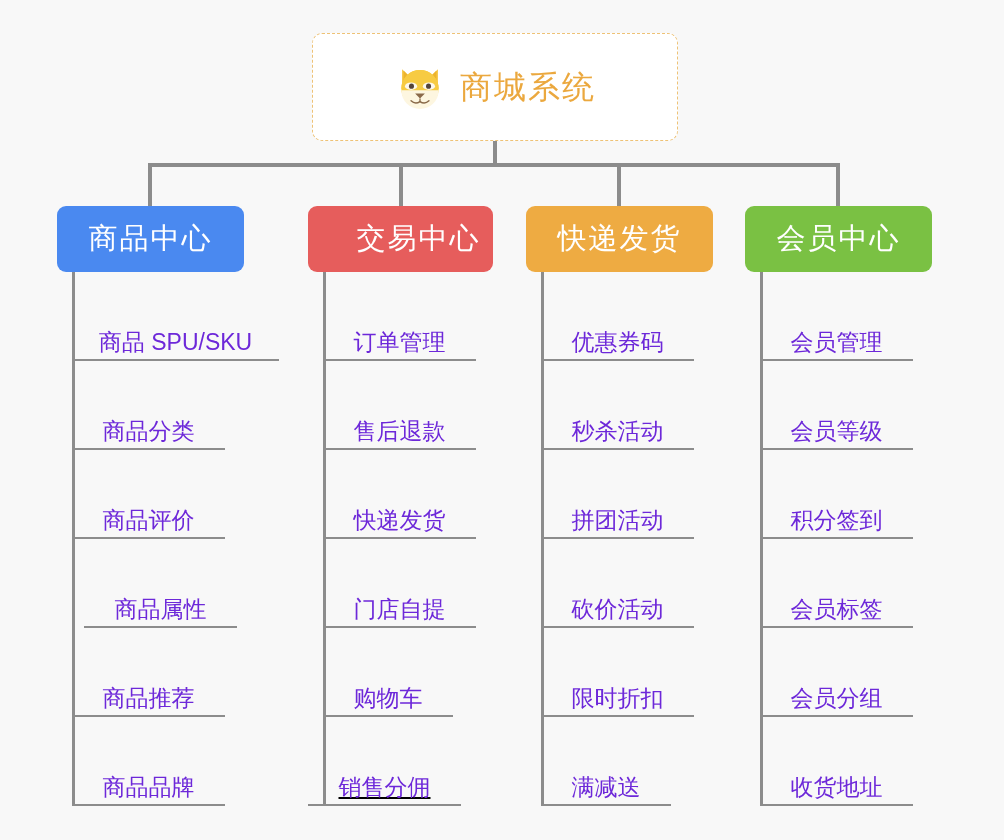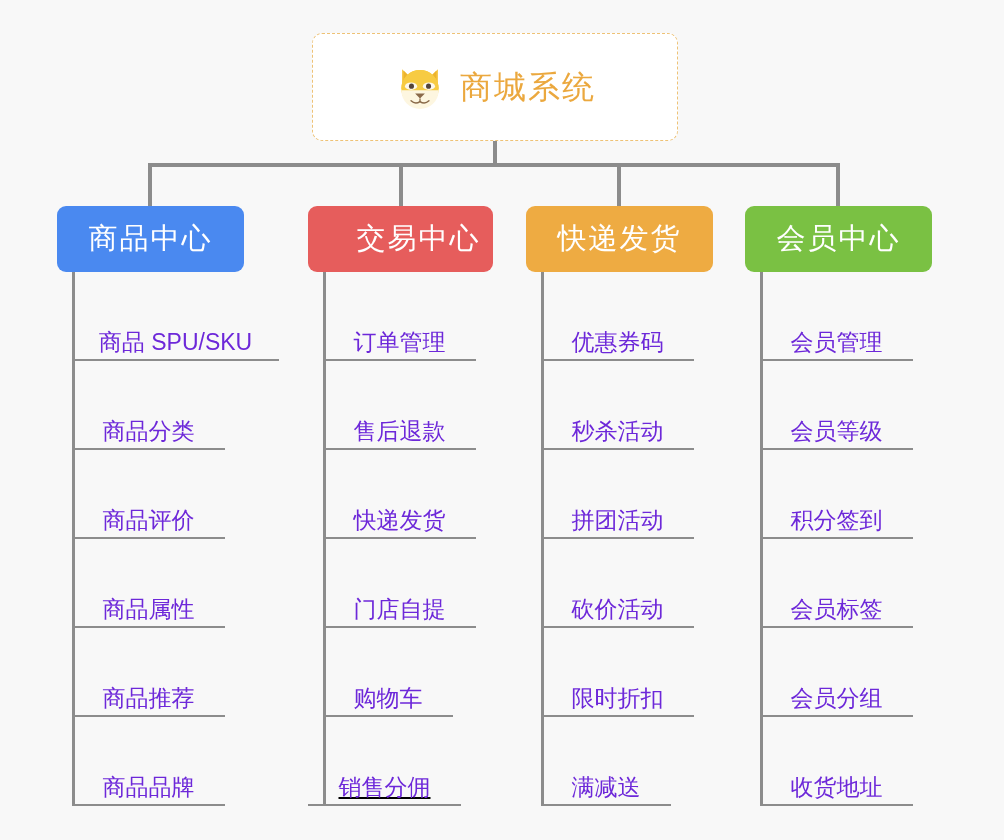--- a/index.html
+++ b/index.html
@@ -146,21 +146,21 @@
         <div class="leaf-list">
           <div class="leaf" style="width: 207px; margin-left: 15px;">
             <span class="leaf-label">商品 SPU/SKU</span>
           </div>
           <div class="leaf" style="width: 153px; margin-left: 15px;">
             <span class="leaf-label">商品分类</span>
           </div>
           <div class="leaf" style="width: 153px; margin-left: 15px;">
             <span class="leaf-label">商品评价</span>
           </div>
-          <div class="leaf" style="width: 153px; margin-left: 15px;">
+          <div class="leaf" style="width: 153px; margin-left: 27px;">
             <span class="leaf-label">商品属性</span>
           </div>
           <div class="leaf" style="width: 153px; margin-left: 15px;">
             <span class="leaf-label">商品推荐</span>
           </div>
           <div class="leaf" style="width: 153px; margin-left: 15px;">
             <span class="leaf-label">商品品牌</span>
           </div>
         </div>
       </div>

